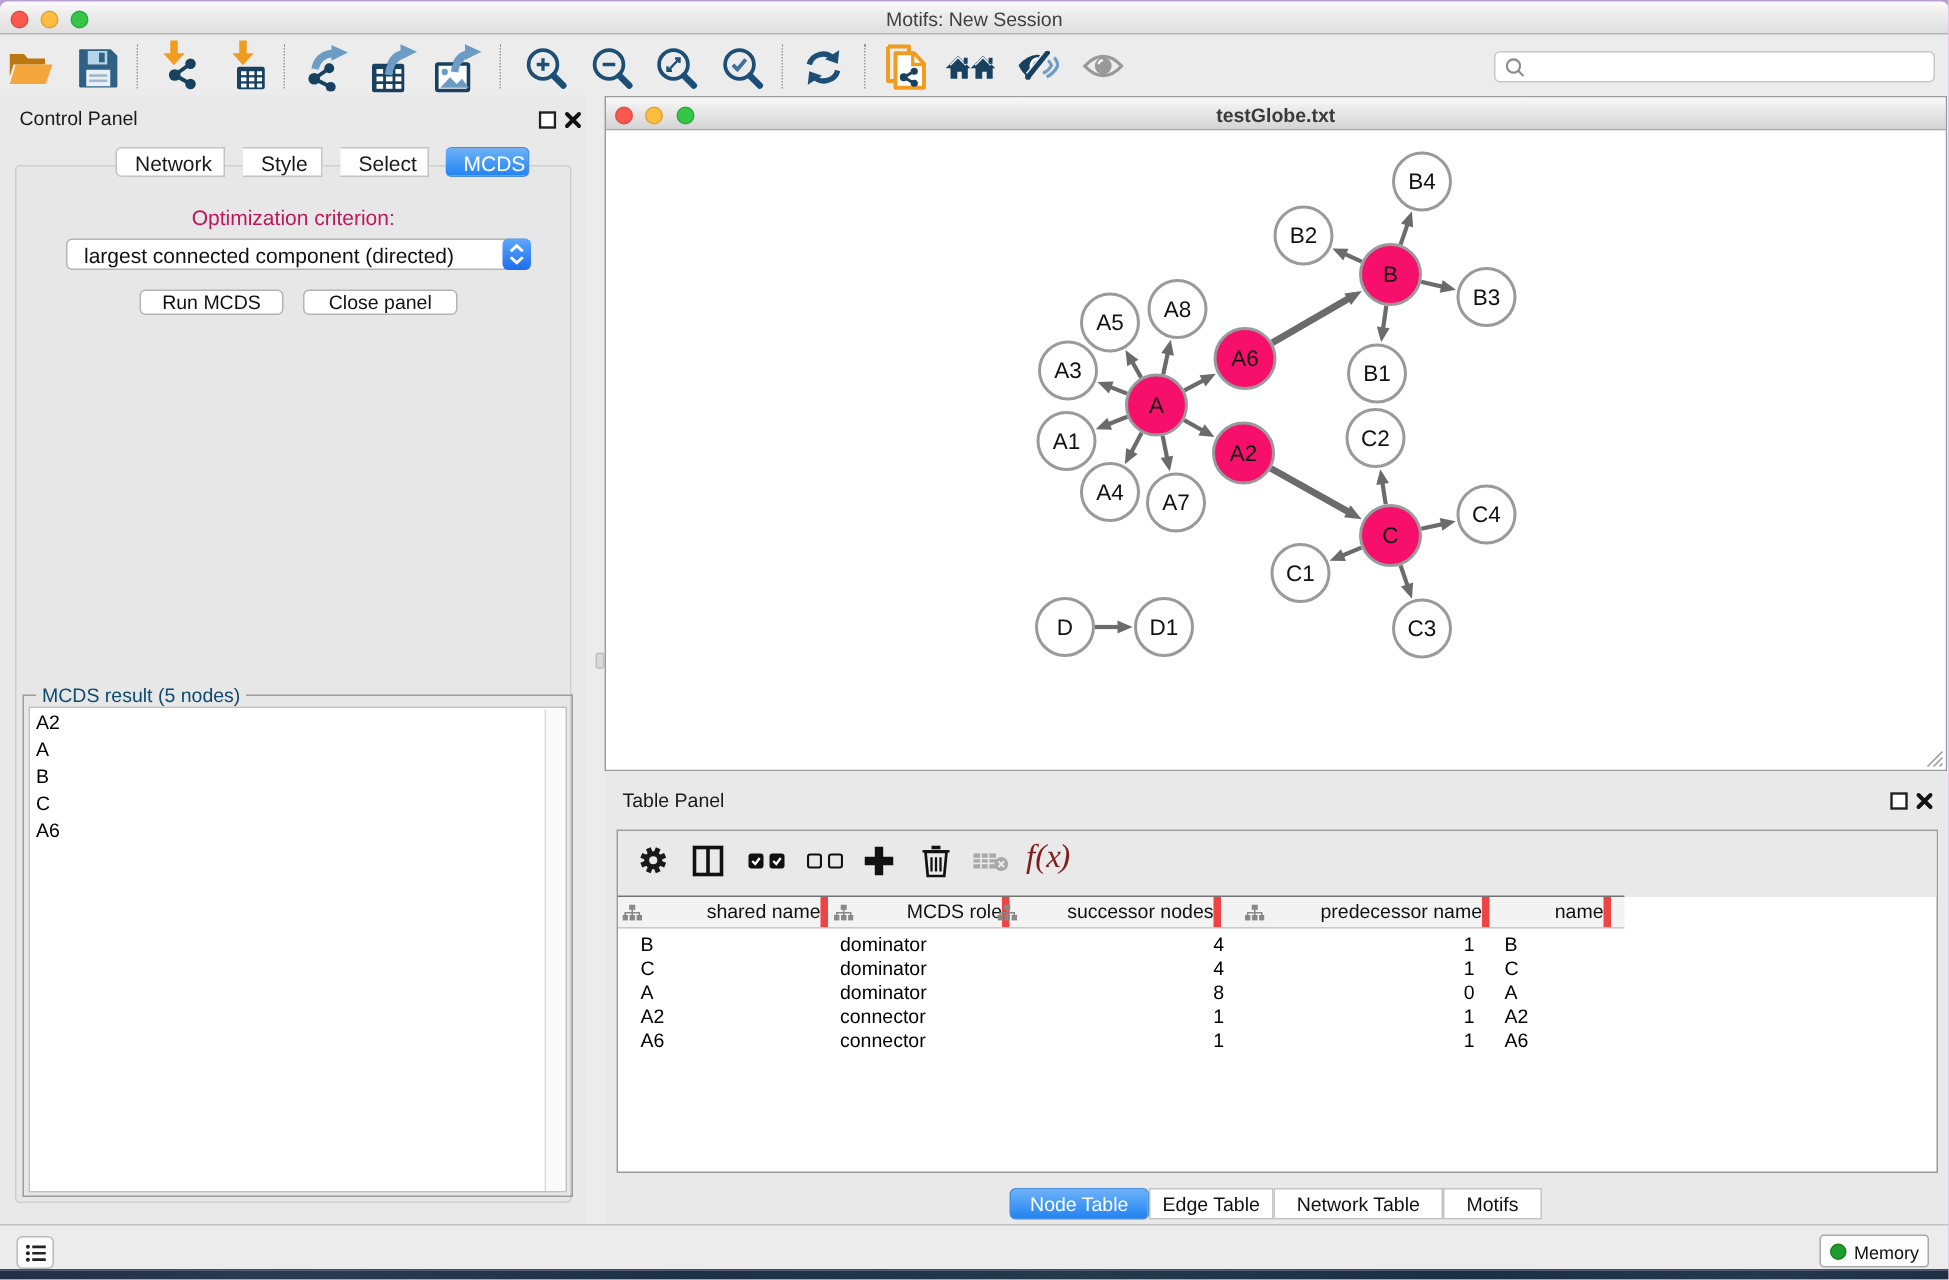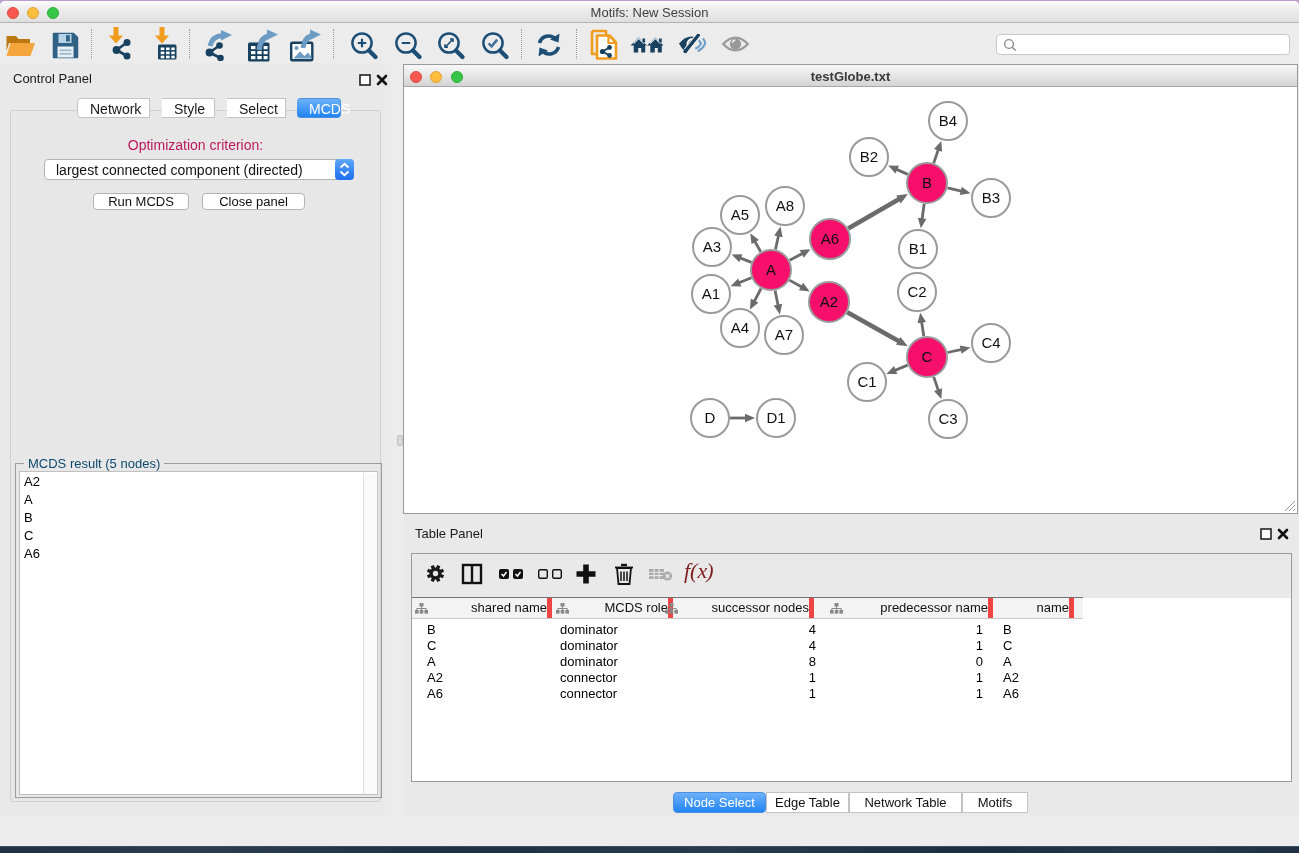--- a/index.html
+++ b/index.html
@@ -248,21 +248,21 @@
     <rect x="1" y="1" width="10" height="10" fill="#fff" stroke="#222" stroke-width="1.6"></rect>
   </svg>
   <svg class="tbi" style="left:376px;top:11px" width="12" height="12" viewBox="0 0 12 12">
     <path d="M2 2 L10 10 M10 2 L2 10" stroke="#111" stroke-width="2.6" stroke-linecap="round"></path>
   </svg>
   <div id="cpsub"></div>
   <div id="tabbar">
     <div class="tab first" style="width:73px;text-align:center">Network</div>
     <div class="tab" style="width:53px;text-align:center">Style</div>
     <div class="tab" style="width:59px;text-align:center">Select</div>
-    <div class="tab sel" style="width:44px;text-align:center">MCDS</div>
+    <div class="tab sel" style="width:56px;text-align:center">MCDS</div>
   </div>
   <div id="optlabel">Optimization criterion:</div>
   <div id="combo">
     <span class="txt">largest connected component (directed)</span>
     <span class="step">
           <svg width="13" height="15" viewBox="0 0 13 15">
       <path d="M2.5 5.5 L6.5 1.8 L10.5 5.5" stroke="#fff" stroke-width="2" fill="none"></path>
       <path d="M2.5 9.5 L6.5 13.2 L10.5 9.5" stroke="#fff" stroke-width="2" fill="none"></path>
     </svg>
         </span>
@@ -497,18 +497,32 @@
           <span class="cell" style="left:591px">A2</span>
         </div>
     <div class="trow" style="top:132px">
           <span class="cell" style="left:15px">A6</span>
           <span class="cell" style="left:148px">connector</span>
           <span class="cell c3">1</span>
           <span class="cell c4">1</span>
           <span class="cell" style="left:591px">A6</span>
         </div>
   </div>
-  <div class="btab sel" style="left:269px;width:93px">Node Select</div>
+  <div class="btab sel" style="left:269px;width:93px">Node Table</div>
   <div class="btab" style="left:362px;width:83px">Edge Table</div>
   <div class="btab" style="left:445px;width:113px">Network Table</div>
   <div class="btab" style="left:558px;width:66px">Motifs</div>
 </div>
+<div id="statusbar">
+  <div id="lstbtn">
+        <svg style="position:absolute;left:5px;top:4px" width="14" height="13" viewBox="0 0 14 13">
+    <circle cx="1.6" cy="2.2" r="1.3" fill="#222"></circle>
+          <circle cx="1.6" cy="6.5" r="1.3" fill="#222"></circle>
+          <circle cx="1.6" cy="10.8" r="1.3" fill="#222"></circle>
+    <path d="M4.5 2.2 h9 M4.5 6.5 h9 M4.5 10.8 h9" stroke="#222" stroke-width="1.8"></path>
+  </svg>
+      </div>
+  <div id="membtn">
+        <span class="dot"></span>
+        <span class="mt">Memory</span>
+      </div>
+</div>
 </div>
 
 </body></html>

